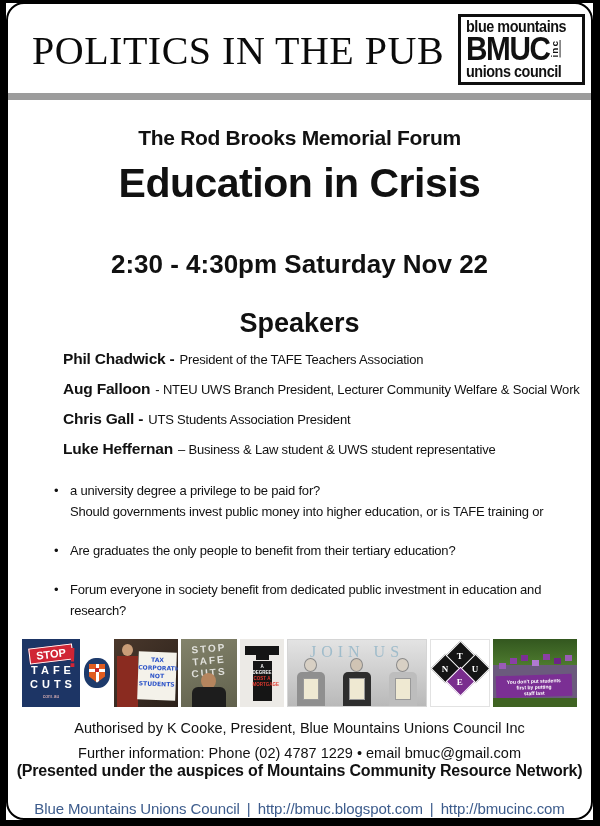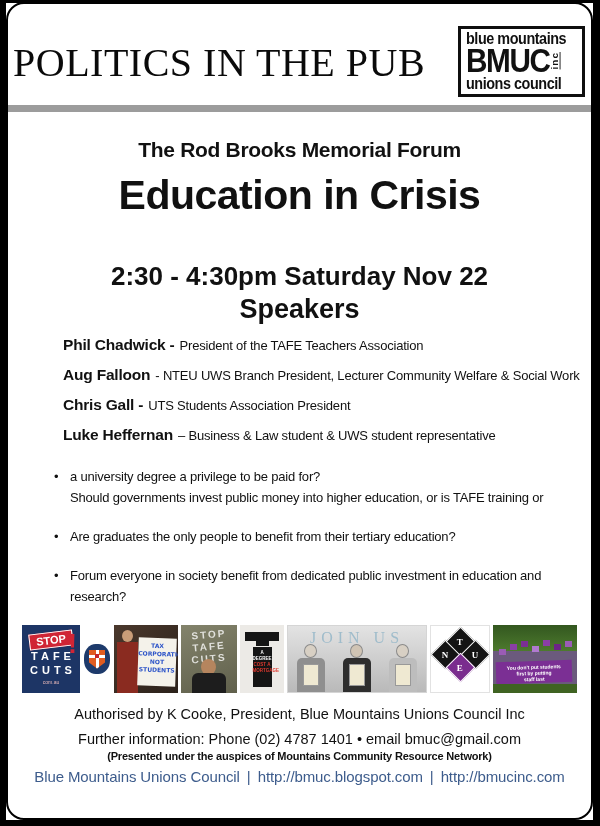--- a/index.html
+++ b/index.html
@@ -14,40 +14,40 @@
   .edge-left{left:0;top:0;width:6px;height:826px;}
   .edge-right{right:0;top:0;width:7px;height:826px;}
 
   .poster{
     position:absolute;left:6px;top:2px;width:587px;height:818px;
     box-sizing:border-box;background:#fff;border:2px solid #000;
     border-radius:18px;overflow:hidden;z-index:1;
   }
 
   
-  .header{height:89px;display:flex;align-items:center;justify-content:space-between;padding:0 6px 0 5px;margin-top:12px;}
+  .header{height:89px;display:flex;align-items:center;justify-content:space-between;padding:0 6px 0 24px;}
   .masthead{font-family:"Liberation Serif",serif;font-size:40px;letter-spacing:0.5px;color:#0a0a0a;white-space:nowrap;margin-top:4px;}
   .logo{border:3px solid #0f0f0f;background:#fff;padding:2px 5px 3px 5px;margin-top:2px;line-height:1;}
   .logo-line{font-weight:bold;font-size:16px;letter-spacing:-0.5px;transform:scaleX(0.9);transform-origin:left center;white-space:nowrap;line-height:0.95;}
   .logo-mid{display:flex;align-items:center;transform:scaleX(0.9);transform-origin:left center;}
   .logo-acronym{font-weight:bold;font-size:33px;letter-spacing:-1.5px;line-height:0.9;}
   .logo-inc{writing-mode:vertical-rl;transform:rotate(180deg);font-weight:bold;font-size:10px;letter-spacing:1px;text-decoration:underline;margin-left:1px;line-height:1;}
   .divider{width:100%;height:7px;background:#9c9c9c;}
 
   
   .titles{text-align:center;margin-top:20px;}
   .forum-title{font-weight:bold;font-size:21px;line-height:36px;letter-spacing:-0.3px;}
   .event-title{font-weight:bold;font-size:41px;line-height:50px;margin-top:2px;letter-spacing:-0.5px;}
 
   .when{text-align:center;margin-top:40px;}
   .datetime{font-weight:bold;font-size:26px;line-height:32px;}
   .venue{font-size:17px;line-height:24px;margin-top:2px;}
 
   
-  .speakers{}
+  .speakers{margin-top:26px;}
   .speakers-heading{text-align:center;font-weight:bold;font-size:27px;line-height:34px;}
   .speaker-list{margin-top:4px;padding-left:55px;}
   .speaker-row{line-height:29px;white-space:nowrap;}
   .sp-name{font-weight:bold;font-size:15.5px;letter-spacing:-0.2px;}
   .sp-role{font-size:13px;margin-left:5px;letter-spacing:-0.2px;}
 
   
   .questions{margin-top:16px;padding-left:46px;}
   .q-item{display:flex;margin-bottom:18px;}
   .q-bullet{font-size:13px;line-height:21px;width:16px;flex:0 0 16px;}
@@ -109,22 +109,22 @@
   .rally-trees{position:absolute;top:0;left:0;width:100%;height:26px;background:linear-gradient(180deg,#33571f,#4d7a2e);}
   .rally-flags{position:absolute;left:6px;top:24px;width:7px;height:6px;background:#9a5cb5;
     box-shadow:11px -5px 0 #8a3fa5,22px -8px 0 #7b2f94,33px -3px 0 #b07ad0,44px -9px 0 #8a3fa5,55px -5px 0 #6d2487,66px -8px 0 #9a5cb5;}
   .rally-banner{position:absolute;left:3px;top:36px;width:76px;height:22px;background:#7b2f94;transform:rotate(-2deg);text-align:center;padding-top:3px;box-sizing:border-box;}
   .rally-line{color:#fff;font-size:5px;font-weight:bold;line-height:6px;}
   .rally-grass{position:absolute;bottom:0;left:0;width:100%;height:9px;background:#3f6322;}
 
   
   .auth-line{text-align:center;margin-top:12px;font-size:14.5px;line-height:18px;}
   .info-line{text-align:center;margin-top:8px;font-size:14.5px;line-height:17px;}
-  .auspices-line{text-align:center;font-weight:bold;font-size:11px;line-height:17px;letter-spacing:-0.2px;}
-  .links-bar{text-align:center;margin-top:2px;font-size:15px;line-height:19px;color:#3d5c8c;letter-spacing:-0.1px;white-space:nowrap;}
+  .auspices-line{text-align:center;font-weight:bold;font-size:16px;line-height:17px;letter-spacing:-0.2px;}
+  .links-bar{text-align:center;margin-top:20px;font-size:15px;line-height:19px;color:#3d5c8c;letter-spacing:-0.1px;white-space:nowrap;}
   .links-bar .sep{margin:0 7px;}
 </style>
 </head>
 <body>
 
 <div class="edge edge-top"></div>
 <div class="edge edge-bottom"></div>
 <div class="edge edge-left"></div>
 <div class="edge edge-right"></div>
 
@@ -288,20 +288,20 @@
         <div class="rally-line">You don’t put students</div>
         <div class="rally-line">first by putting</div>
         <div class="rally-line">staff last</div>
       </div>
       <div class="rally-grass"></div>
     </div>
 
   </div>
 
   <div class="auth-line">Authorised by K Cooke, President, Blue Mountains Unions Council Inc</div>
-  <div class="info-line">Further information: Phone (02) 4787 1401 • email bmuc@gmail.com</div>
+  <div class="info-line">Further information: Phone (02) 4787 1229 • email bmuc@gmail.com</div>
   <div class="auspices-line">(Presented under the auspices of Mountains Community Resource Network)</div>
 
   <div class="links-bar">
     <span>Blue Mountains Unions Council</span><span class="sep">|</span><span>http://bmuc.blogspot.com</span><span class="sep">|</span><span>http://bmucinc.com</span>
   </div>
 
 </div>
 
 </body></html>

